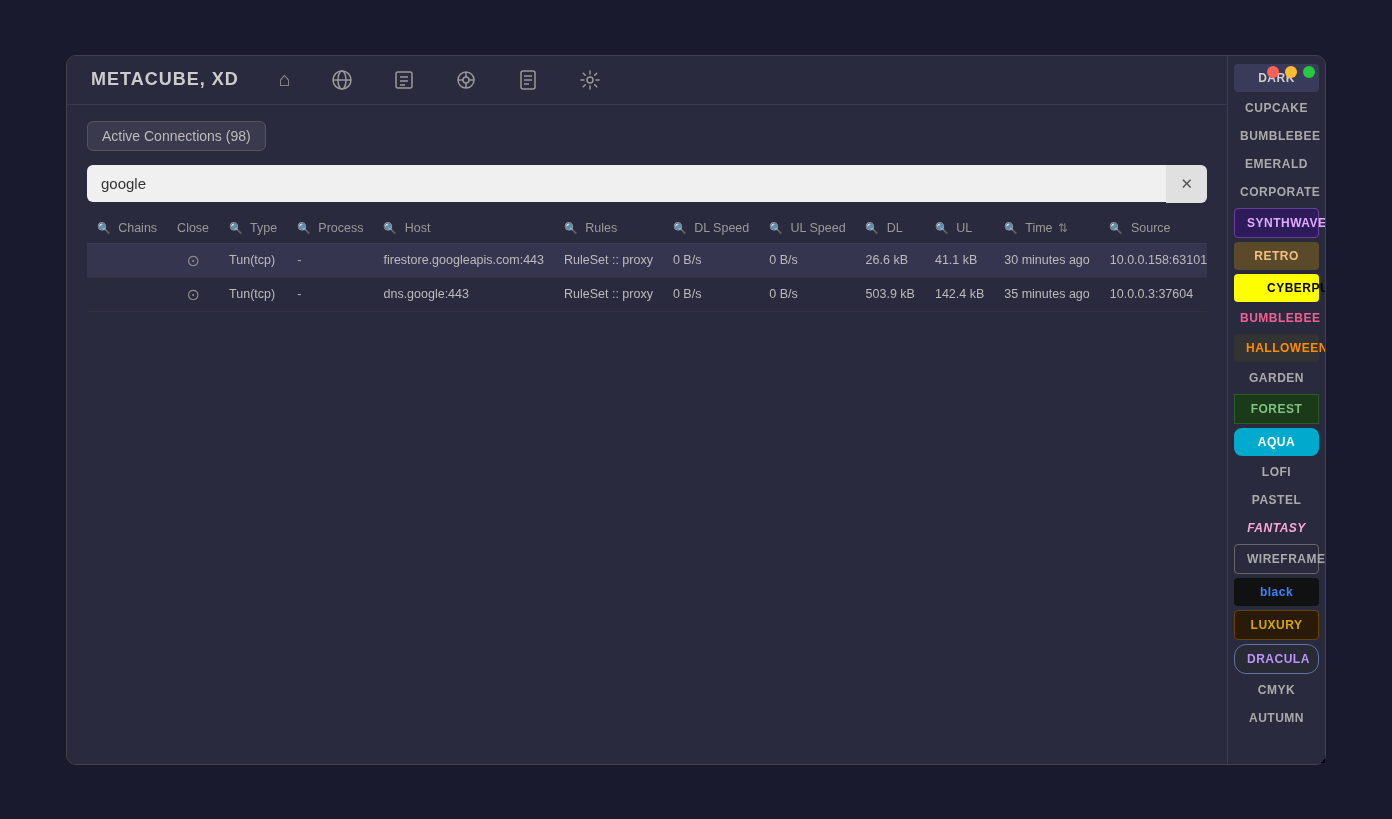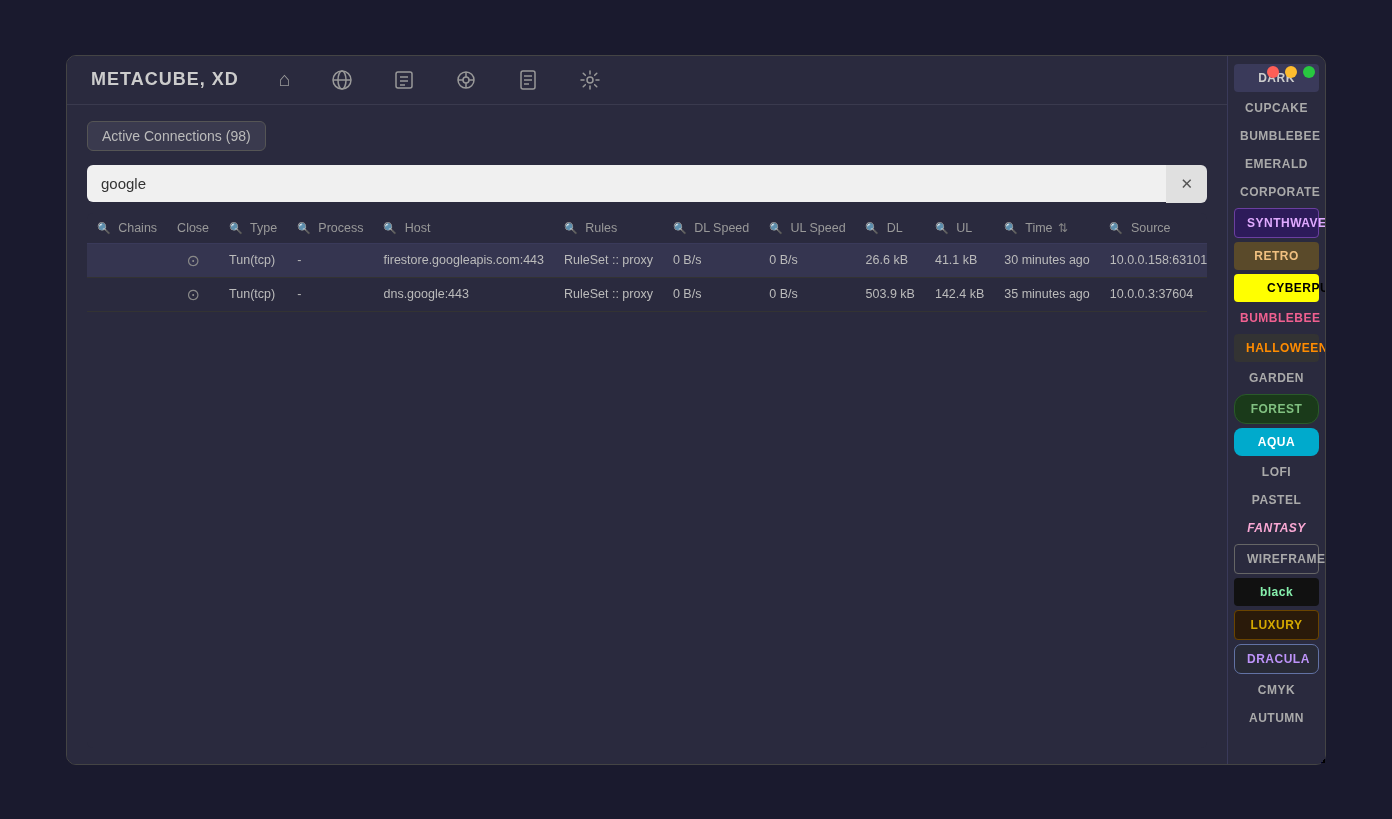--- a/index.html
+++ b/index.html
@@ -187,29 +187,29 @@
     .theme-item.cupcake { color: #aaa; }
     .theme-item.bumblebee { color: #aaa; }
     .theme-item.emerald { color: #aaa; }
     .theme-item.corporate { color: #aaa; }
     .theme-item.synthwave { background: #2d1b5a; color: #e0aaff; border-radius: 4px; margin: 2px 6px; border: 1px solid #6b3fa0; }
     .theme-item.retro { background: #5a4a2a; color: #f0c080; border-radius: 4px; margin: 2px 6px; }
     .theme-item.cyberpunk { background: #ffff00; color: #000; border-radius: 4px; margin: 2px 6px; padding-left: 33px; }
     .theme-item.valentine { color: #f06090; }
     .theme-item.halloween { background: #333; color: #ff8c00; border-radius: 4px; margin: 2px 6px; }
     .theme-item.garden { color: #aaa; }
-    .theme-item.forest { background: #1a3a1a; color: #80c080; border-radius: 12px; margin: 2px 6px; border: 1px solid #2a5a2a; }
+    .theme-item.forest { background: #1a3a1a; color: #80c080; border-radius: 0; margin: 2px 6px; border: 1px solid #2a5a2a; }
     .theme-item.aqua { background: #00aacc; color: #fff; border-radius: 8px; margin: 2px 6px; }
     .theme-item.lofi { color: #aaa; }
     .theme-item.pastel { color: #aaa; }
     .theme-item.fantasy { color: #f9a8d4; font-style: italic; }
     .theme-item.wireframe { color: #aaa; border: 1px solid #666; border-radius: 4px; margin: 2px 6px; }
-    .theme-item.black { background: #111; color: #86efac; border-radius: 4px; margin: 2px 6px; }
+    .theme-item.black { background: #111; color: #3b82f6; border-radius: 4px; margin: 2px 6px; }
     .theme-item.luxury { background: #2a1a0a; color: #d4a800; border-radius: 4px; margin: 2px 6px; border: 1px solid #6a4400; }
-    .theme-item.dracula { background: #282a36; color: #bd93f9; border-radius: 7px; margin: 2px 6px; border: 1px solid #6272a4; }
+    .theme-item.dracula { background: #282a36; color: #bd93f9; border-radius: 12px; margin: 2px 6px; border: 1px solid #6272a4; }
     .theme-item.cmyk { color: #aaa; }
     .theme-item.autumn { color: #aaa; }
     .window-controls {
       position: absolute;
       top: 10px;
       right: 10px;
       display: flex;
       gap: 6px;
     }
     .wc-btn {

